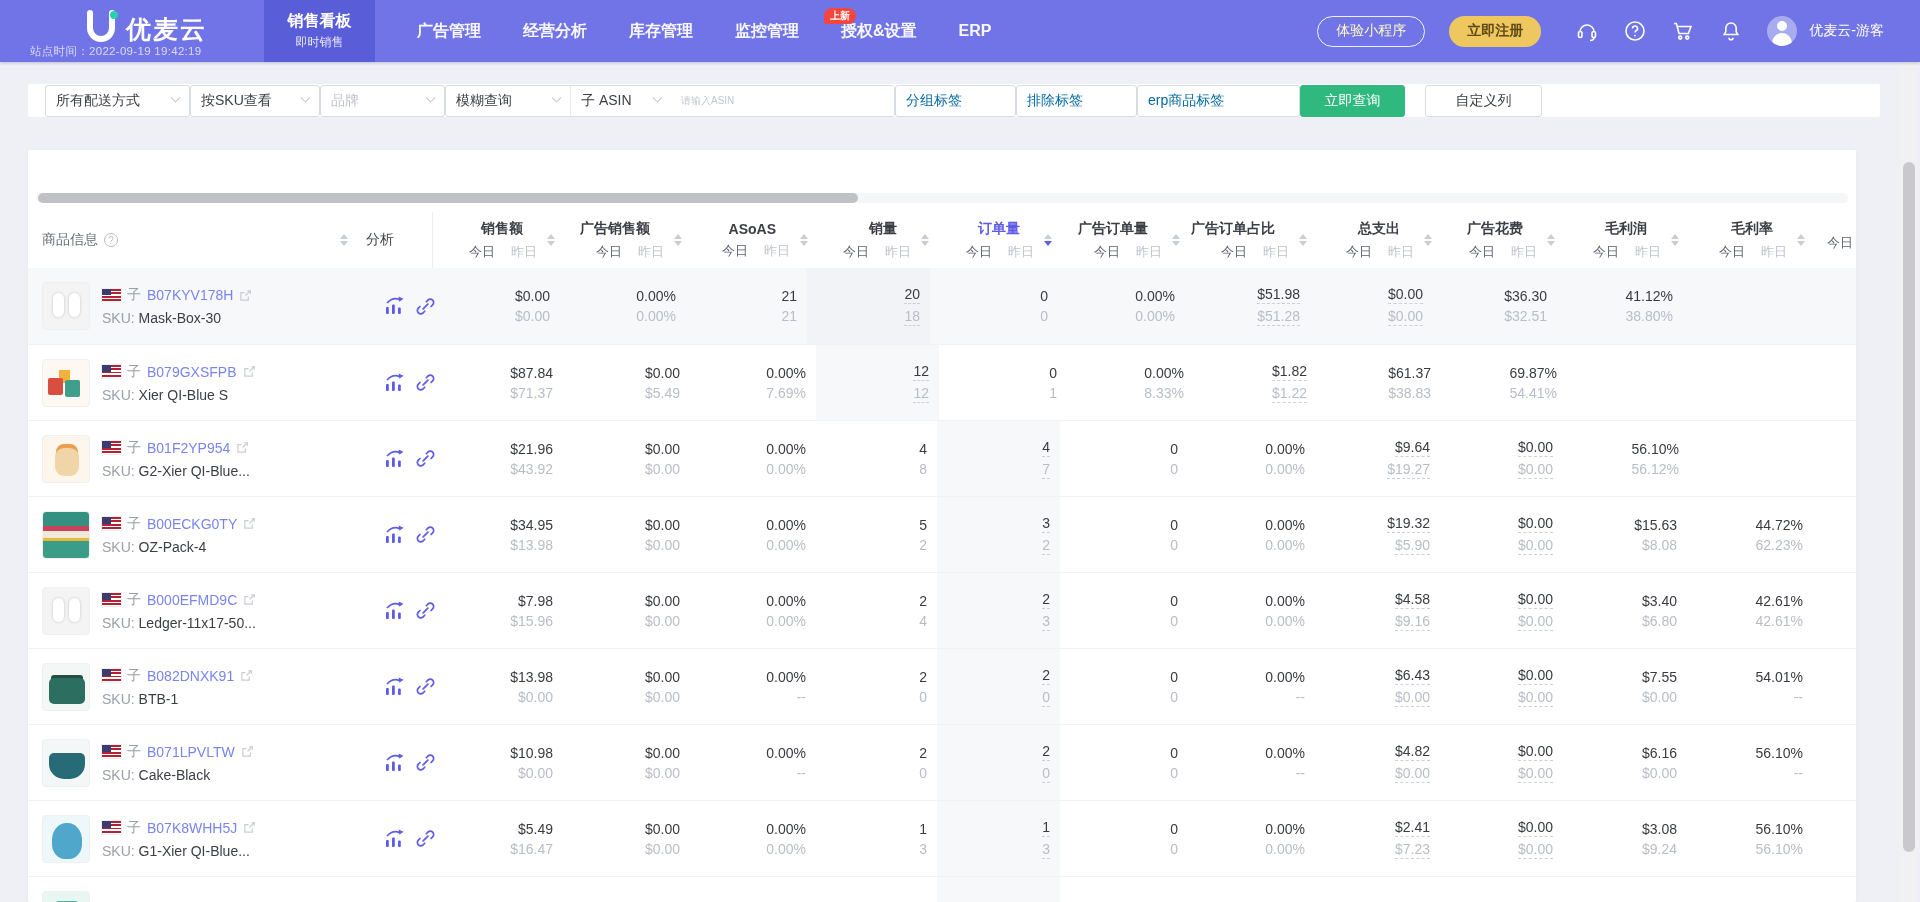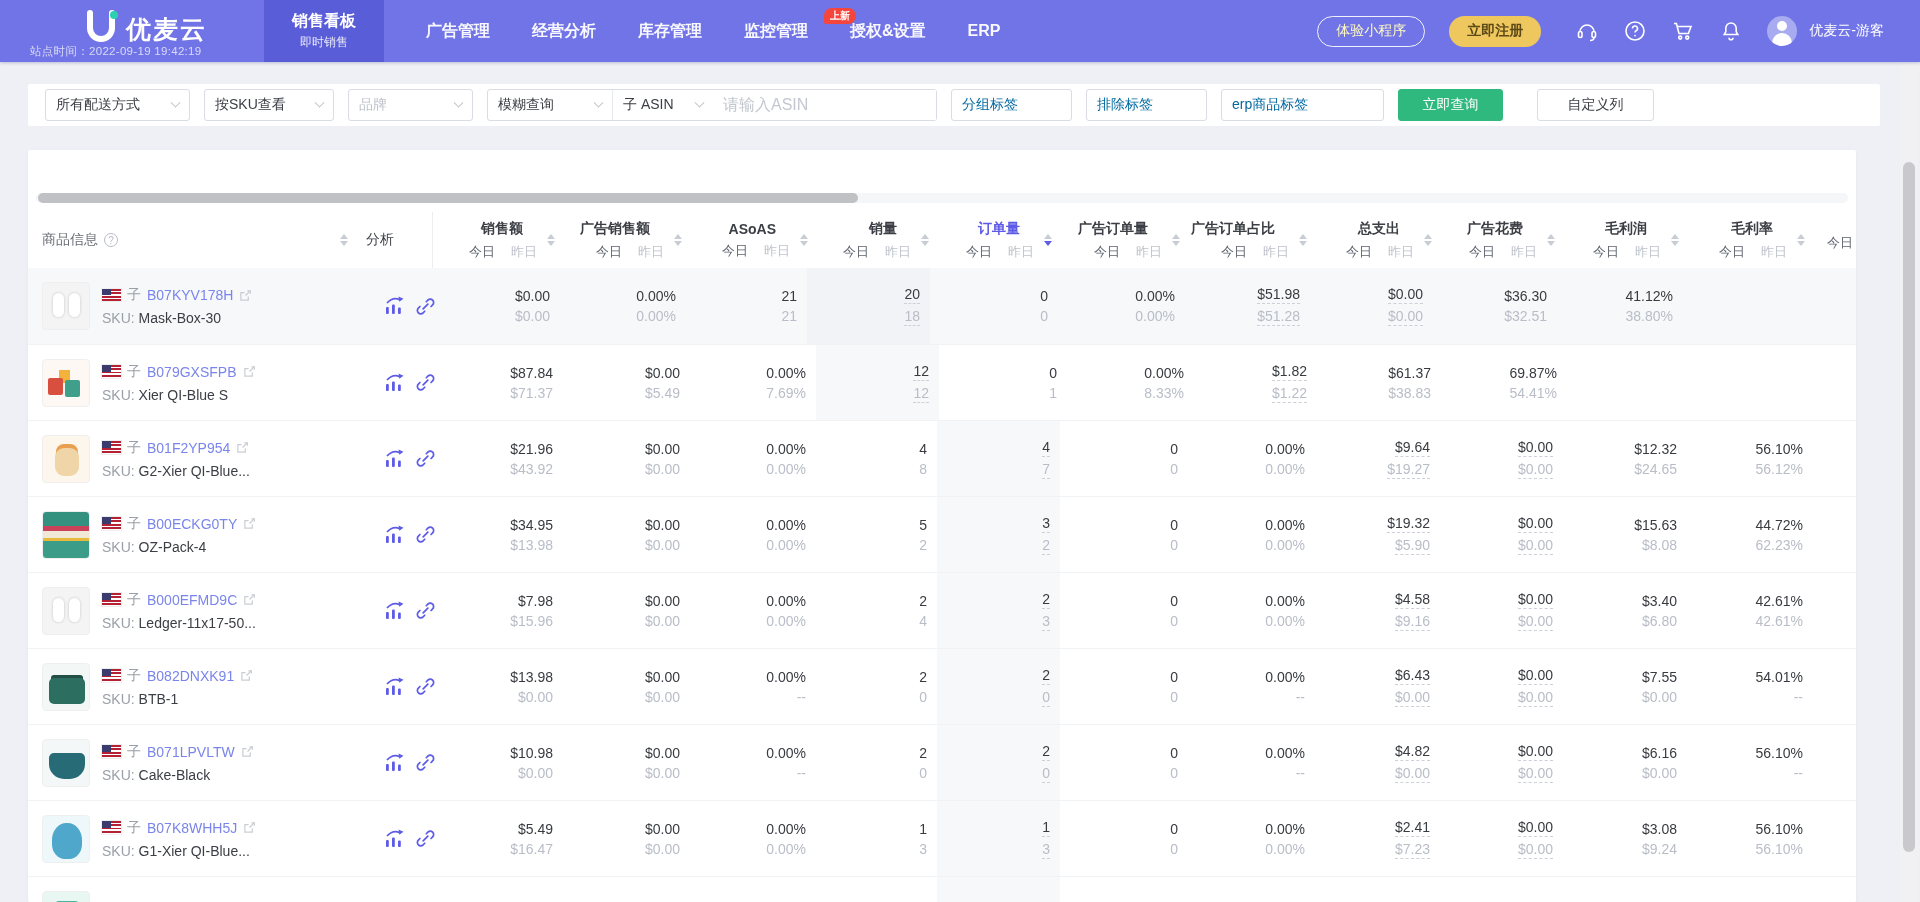--- a/index.html
+++ b/index.html
@@ -5,46 +5,46 @@
   *{box-sizing:border-box;margin:0;padding:0;}
   html,body{width:1920px;height:902px;overflow:hidden;}
   body{font-family:"Liberation Sans","DejaVu Sans",sans-serif;background:#eef0f5;position:relative;}
 
   
   .navbar{position:relative;height:62px;background:#7174e6;color:#fff;box-shadow:0 1px 3px rgba(40,40,120,.25);z-index:5;}
   .logo-icon{position:absolute;left:84px;top:10px;width:34px;height:38px;}
   .logo-text{position:absolute;left:126px;top:13px;font-size:25px;font-weight:bold;letter-spacing:2px;}
   .site-time{position:absolute;left:30px;top:44px;font-size:11.5px;color:rgba(255,255,255,.72);letter-spacing:.3px;}
   .nav-menu{position:absolute;left:264px;top:0;height:62px;display:flex;align-items:center;gap:42px;}
-  .nav-active{width:120px;height:62px;background:#5a5dd8;display:flex;flex-direction:column;align-items:center;justify-content:center;gap:2px;cursor:pointer;}
+  .nav-active{width:111px;height:62px;background:#5a5dd8;display:flex;flex-direction:column;align-items:center;justify-content:center;gap:2px;cursor:pointer;}
   .nav-active .t1{font-size:16px;font-weight:bold;}
   .nav-active .t2{font-size:12px;color:rgba(255,255,255,.85);}
   .nav-item{font-size:16px;font-weight:bold;color:rgba(255,255,255,.95);cursor:pointer;white-space:nowrap;}
   .badge{position:absolute;left:824px;top:8px;background:#f5453d;color:#fff;font-size:10px;line-height:10px;padding:3px 6px;border-radius:8px 8px 8px 2px;font-weight:bold;}
   .nav-right{position:absolute;right:36px;top:0;height:62px;display:flex;align-items:center;gap:24px;}
   .pill{height:31px;padding:0 18px;border-radius:16px;font-size:14px;display:flex;align-items:center;cursor:pointer;white-space:nowrap;}
   .pill.ghost{border:1px solid rgba(255,255,255,.9);color:#fef9c3;background:transparent;}
   .pill.gold{background:#eec75f;color:#5d4a16;font-weight:bold;border:none;margin-right:10px;}
   .nav-ico{width:24px;height:24px;cursor:pointer;flex:none;}
   .avatar{width:30px;height:30px;border-radius:50%;background:rgba(255,255,255,.4);position:relative;overflow:hidden;cursor:pointer;flex:none;}
   .avatar::before{content:"";position:absolute;left:10px;top:5px;width:10px;height:10px;border-radius:50%;background:#fff;}
   .avatar::after{content:"";position:absolute;left:5px;top:17px;width:20px;height:14px;border-radius:10px 10px 0 0;background:#fff;}
   .user-name{font-size:14px;color:#fff;margin-left:-12px;white-space:nowrap;}
 
   
-  .fbar{position:absolute;left:28px;top:84px;width:1852px;height:42px;background:#fff;border-radius:2px;display:flex;align-items:center;padding-left:17px;gap:14px;}
+  .fbar{position:absolute;left:28px;top:84px;width:1852px;height:33px;background:#fff;border-radius:2px;display:flex;align-items:center;padding-left:17px;}
   .sel,.tagbox,.btn{height:32px;border:1px solid #d9dce2;border-radius:3px;background:#fff;display:flex;align-items:center;font-size:14px;color:#3b3e44;padding:0 10px;cursor:pointer;flex:none;}
   .sel{justify-content:space-between;}
   .tagbox{color:#0369a1;}
   .chev{width:7px;height:7px;border-right:1.4px solid #c0c4cc;border-bottom:1.4px solid #c0c4cc;transform:rotate(45deg) translate(-2px,-2px);margin-left:8px;flex:none;}
   .gray{color:#bfc3cc;}
   .asin-group{height:32px;border:1px solid #d9dce2;border-radius:3px;background:#fff;display:flex;align-items:center;width:450px;flex:none;}
   .asin-group .seg{display:flex;align-items:center;justify-content:space-between;padding:0 10px;font-size:14px;color:#3b3e44;height:100%;cursor:pointer;flex:none;}
   .asin-group .seg.b{border-right:1px solid #e7e9ee;}
-  .asin-group input{border:none;outline:none;flex:1;height:100%;padding:0 10px;font-size:16px;font-family:inherit;color:#000000;min-width:0;}
+  .asin-group input{border:none;outline:none;flex:1;height:100%;padding:0 10px;font-size:10px;font-family:inherit;color:#000000;min-width:0;}
   .asin-group input::placeholder{color:#c3c7cf;}
   .btn.green{background:#2fb97e;border-color:#2fb97e;color:#fff;justify-content:center;font-weight:500;}
   .btn.white{justify-content:center;margin-left:20px;}
 
   
   .tcard{position:absolute;left:28px;top:150px;width:1828px;height:752px;background:#fff;border-radius:2px;overflow:hidden;box-shadow:0 1px 4px rgba(0,0,0,.04);}
   .hscroll{margin:43px 8px 0 8px;height:10px;position:relative;background:#f5f6f8;border-radius:5px;cursor:pointer;}
   .hscroll .thumb{position:absolute;left:2px;top:0;width:820px;height:10px;background:#bfc1c5;border-radius:5px;}
 
   .thead{display:flex;margin-top:9px;height:56px;align-items:stretch;}
@@ -574,24 +574,20 @@
           <span class="yv">0.00%</span>
         </div>
         <div class="cell num" style="width: 125px;">
           <span class="tv u">$9.64</span>
           <span class="yv u">$19.27</span>
         </div>
         <div class="cell num" style="width: 123px;">
           <span class="tv u">$0.00</span>
           <span class="yv u">$0.00</span>
         </div>
-        <div class="cell num" style="width: 124px;">
-          <span class="tv">$12.32</span>
-          <span class="yv">$24.65</span>
-        </div>
         <div class="cell num" style="width: 126px;">
           <span class="tv">56.10%</span>
           <span class="yv">56.12%</span>
         </div>
         <div class="cell num" style="width: 130px;"></div>
       </div>
       <div class="trow">
         <div class="cell product">
           <div class="pimg towels"></div>
           <div class="pinfo">

